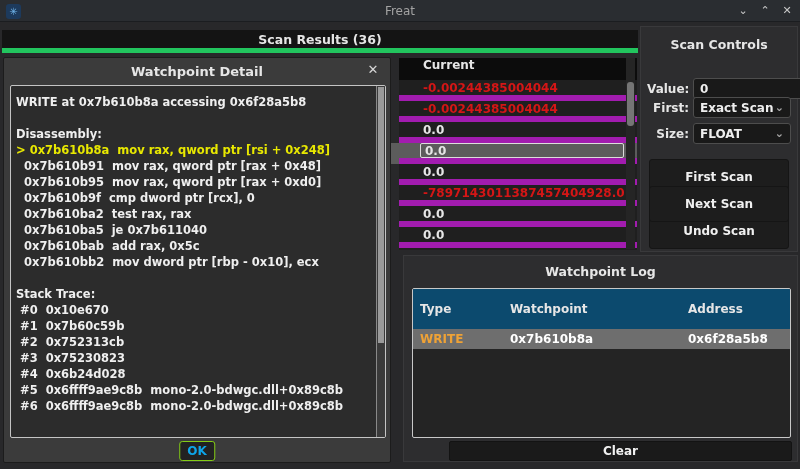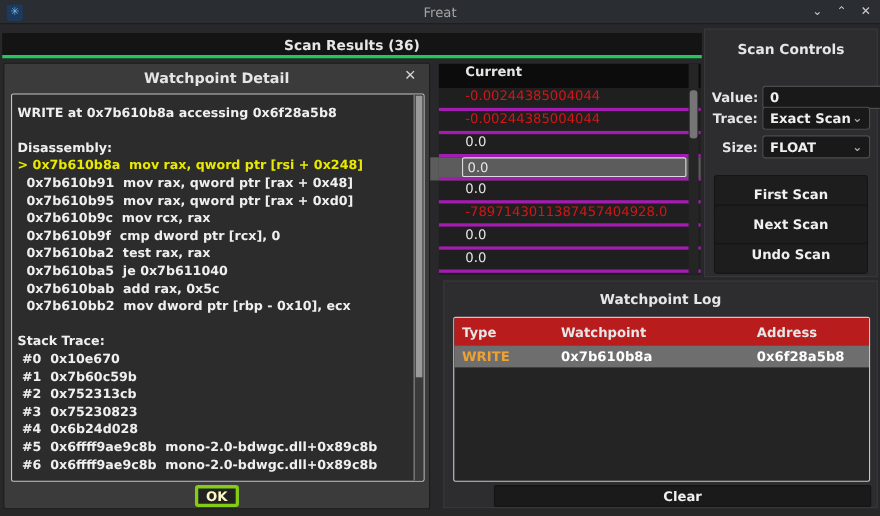--- a/index.html
+++ b/index.html
@@ -12,32 +12,32 @@
   
   .titlebar{position:absolute;left:0;top:0;width:800px;height:22px;background:#2a2d31;
     border-bottom:1px solid #1b1d20;display:flex;align-items:center;}
   .app-icon{position:absolute;left:6px;top:4px;width:15px;height:15px;background:#1d3a5c;
     border-radius:3px;color:#6fb3e8;font-size:10px;line-height:15px;text-align:center;}
   .win-title{width:100%;text-align:center;color:#a3a3a3;font-size:12px;}
   .win-controls{position:absolute;right:6px;top:0;height:22px;display:flex;align-items:center;gap:8px;}
   .win-btn{width:14px;height:14px;color:#c9c9c9;font-size:11px;line-height:14px;text-align:center;}
   
   .scan-results-header{position:absolute;left:2px;top:30px;width:636px;height:23px;background:#141414;
-    border-bottom:3px solid #22c55e;display:flex;align-items:center;justify-content:center;
+    border-bottom:5px solid #22c55e;display:flex;align-items:center;justify-content:center;
     font-weight:600;font-size:12.5px;}
   .panel{position:absolute;background:#2d2d2f;border:1px solid #39393b;}
   .scan-controls{left:640px;top:26px;width:158px;height:226px;}
   .watchpoint-log{left:403px;top:255px;width:395px;height:207px;}
   .panel-title{text-align:center;font-weight:600;font-size:12.5px;padding-top:10px;}
   
   .scan-table{position:absolute;left:399px;top:58px;width:238px;height:192px;background:#1f1f1f;}
   .scan-table-header{height:22px;background:#0c0c0c;display:flex;align-items:flex-start;
     padding-left:24px;font-weight:600;}
-  .scan-row{height:21px;display:flex;align-items:flex-start;padding-left:24px;
-    border-bottom:3px solid #a21caf;font-weight:400;position:relative;}
+  .scan-row{height:21px;display:flex;align-items:flex-end;padding-left:24px;
+    border-bottom:6px solid #a21caf;font-weight:700;position:relative;}
   .scan-row.red{color:#d41616;}
   .scan-row.selected{background:#5c5c5c;padding-left:0;}
   .sel-cell{position:absolute;left:21px;right:13px;top:0;bottom:0;border:1px solid #dcdcdc;
     border-radius:2px;background:#5c5c5c;display:flex;align-items:center;padding-left:4px;}
   .row-stub{position:absolute;left:391px;top:143px;width:8px;height:21px;background:#5c5c5c;z-index:2;}
   .scan-scrollbar{position:absolute;right:2px;top:0;bottom:1px;width:9px;background:#252525;}
   .scan-scroll-handle{position:absolute;left:1px;right:1px;top:24px;height:44px;background:#757575;border-radius:3px;}
   
   .dialog{position:absolute;left:3px;top:57px;width:388px;height:406px;background:#3b3b3b;
     border:1px solid #1c1c1c;border-radius:2px;z-index:5;}
@@ -49,37 +49,37 @@
     border:1px solid #c4c4c4;border-radius:2px;overflow:hidden;padding:8px 18px 0 5px;}
   .wd-line{white-space:pre;font-size:11.5px;line-height:16px;font-weight:600;color:#efefef;}
   .wd-line.blank{height:16px;}
   .wd-line.yellow{color:#e8e800;}
   .wd-bold{font-weight:700;}
   .wd-sel{background:#2038d8;color:#ffffff;}
   .wd-scrollbar{position:absolute;right:0;top:0;bottom:0;width:9px;background:#3a3a3a;
     border-left:1px solid #8a8a8a;}
   .wd-scroll-handle{position:absolute;left:1px;right:1px;top:1px;height:73%;background:#9a9a9a;}
   .ok-button{position:absolute;left:50%;transform:translateX(-50%);top:383px;height:20px;
-    background:#222222;border:3px solid #84cc16;border-radius:3px;color:#fef9c3;font-weight:600;
+    background:#222222;border:1px solid #84cc16;border-radius:3px;color:#0ea5e9;font-weight:600;
     padding:0 7px;display:flex;align-items:center;}
   
   .form-row{position:absolute;left:6px;right:6px;height:21px;display:flex;align-items:center;}
   .form-label{width:42px;text-align:right;margin-right:4px;font-weight:600;}
   .field{flex:1;height:21px;background:#191919;border:1px solid #4d4d4d;border-radius:3px;
     color:#eeeeee;display:flex;align-items:center;padding:0 6px;font-weight:600;}
   input.field{font-family:inherit;font-size:12px;outline:none;}
   .select-field{justify-content:space-between;}
   .chevron{color:#a8a8a8;font-size:11px;}
   .ctl-button{position:absolute;left:8px;right:8px;height:36px;background:#1d1d1d;
     border:1px solid #151515;border-radius:3px;display:flex;align-items:center;justify-content:center;
     font-weight:600;color:#f0f0f0;}
   
   .log-table{position:absolute;left:8px;top:32px;width:379px;height:150px;background:#242424;
     border:1px solid #c8c8c8;border-radius:2px;overflow:hidden;}
-  .log-header{height:25px;background:#b91c1c;display:grid;grid-template-columns:90px 178px 1fr;
+  .log-header{height:40px;background:#0c4a6e;display:grid;grid-template-columns:90px 178px 1fr;
     align-items:center;padding-left:7px;font-weight:600;}
   .log-row{height:20px;background:#6e6e6e;display:grid;grid-template-columns:90px 178px 1fr;
     align-items:center;padding-left:7px;color:#ffffff;font-weight:600;}
   .log-type{color:#eea236;}
   .clear-button{position:absolute;left:5px;right:5px;top:185px;height:20px;background:#1a1a1a;
     border:1px solid #131313;border-radius:2px;display:flex;align-items:center;justify-content:center;
     font-weight:600;color:#f0f0f0;margin-left:40px;}
 </style>
 </head>
 <body>
@@ -139,21 +139,20 @@
     <span>Watchpoint Detail</span>
     <span class="dialog-close">✕</span>
   </div>
   <div class="wd-textarea">
     <div class="wd-line"><span class="wd-bold">WRITE</span><span> at </span><span class="wd-bold">0x7b610b8a</span><span> accessing </span><span class="wd-bold">0x6f28a5b8</span></div>
     <div class="wd-line blank"></div>
     <div class="wd-line wd-bold">Disassembly:</div>
     <div class="wd-line yellow">&gt; 0x7b610b8a  mov rax, qword ptr [rsi + 0x248]</div>
     <div class="wd-line">  0x7b610b91  mov rax, qword ptr [rax + 0x48]</div>
     <div class="wd-line">  0x7b610b95  mov rax, qword ptr [rax + 0xd0]</div>
-    <div class="wd-line">  0x7b610b9c  mov rcx, rax</div>
     <div class="wd-line">  0x7b610b9f  cmp dword ptr [rcx], 0</div>
     <div class="wd-line">  0x7b610ba2  test rax, rax</div>
     <div class="wd-line">  0x7b610ba5  je 0x7b611040</div>
     <div class="wd-line">  0x7b610bab  add rax, 0x5c</div>
     <div class="wd-line">  0x7b610bb2  mov dword ptr [rbp - 0x10], ecx</div>
     <div class="wd-line blank"></div>
     <div class="wd-line wd-bold">Stack Trace:</div>
     <div class="wd-line"> #0  0x10e670</div>
     <div class="wd-line"> #1  0x7b60c59b</div>
     <div class="wd-line"> #2  0x752313cb</div>
@@ -168,21 +167,21 @@
   <div class="ok-button">OK</div>
 </div>
 
 <div class="panel scan-controls">
   <div class="panel-title">Scan Controls</div>
   <div class="form-row" style="top:51px;">
     <div class="form-label">Value:</div>
     <input class="field" type="text" value="0" style="">
   </div>
   <div class="form-row" style="top:70px;">
-    <div class="form-label">Trace:</div>
+    <div class="form-label">First:</div>
     <div class="field select-field">
       <span>Exact Scan</span>
       <span class="chevron">⌄</span>
     </div>
   </div>
   <div class="form-row" style="top:96px;">
     <div class="form-label">Size:</div>
     <div class="field select-field">
       <span>FLOAT</span>
       <span class="chevron">⌄</span>

